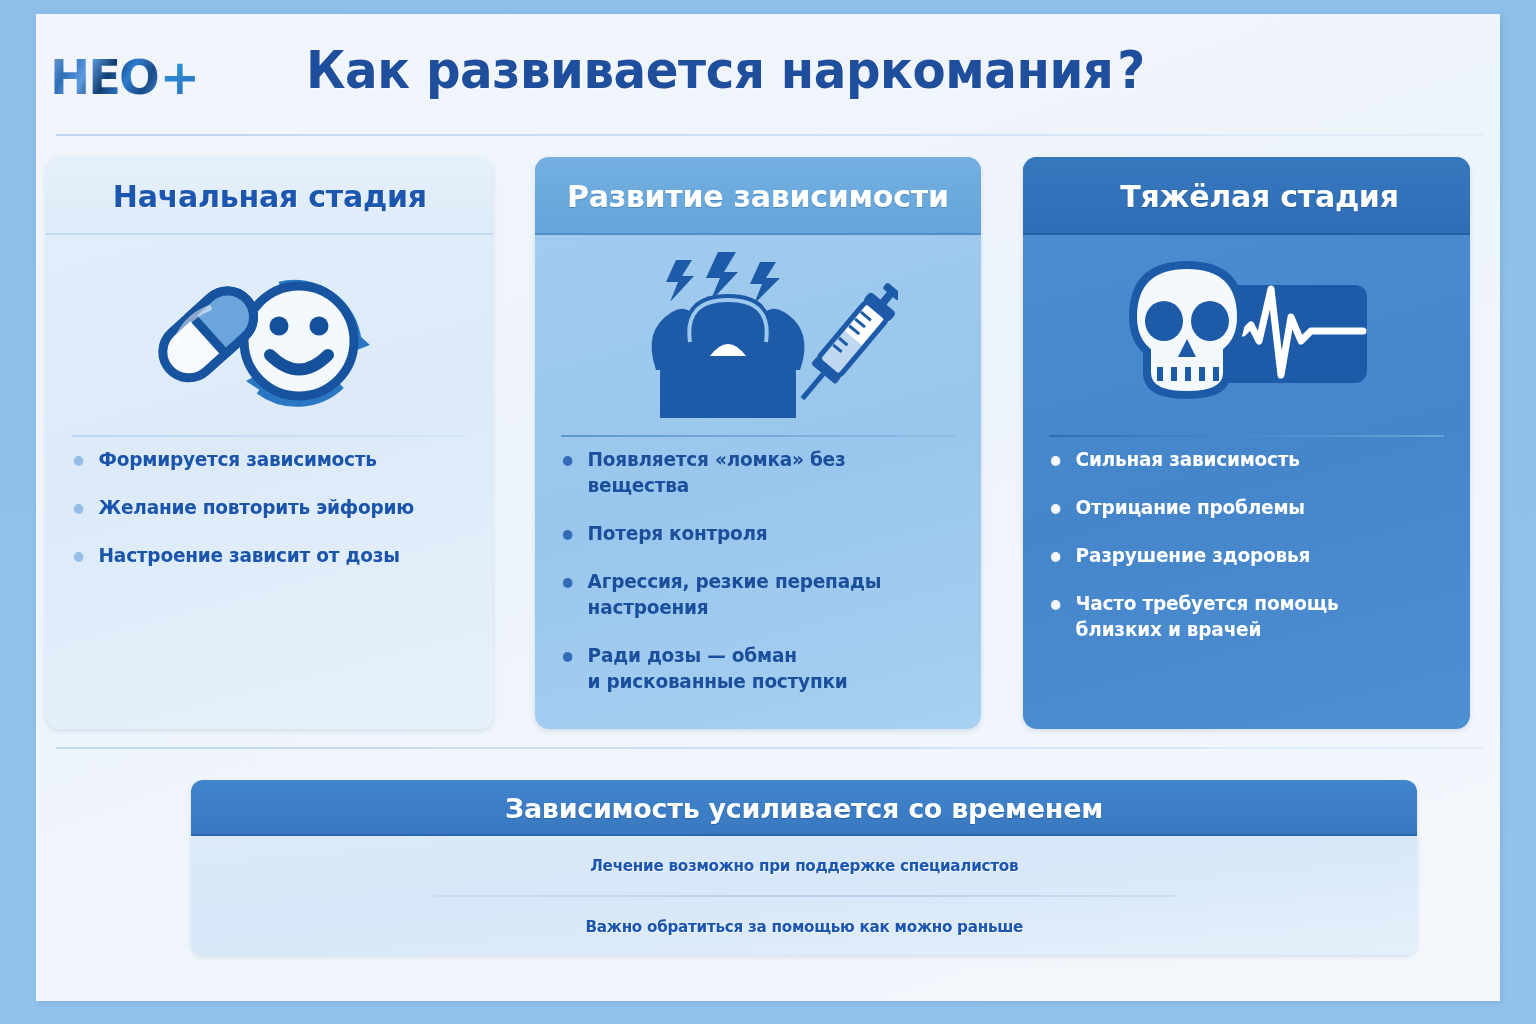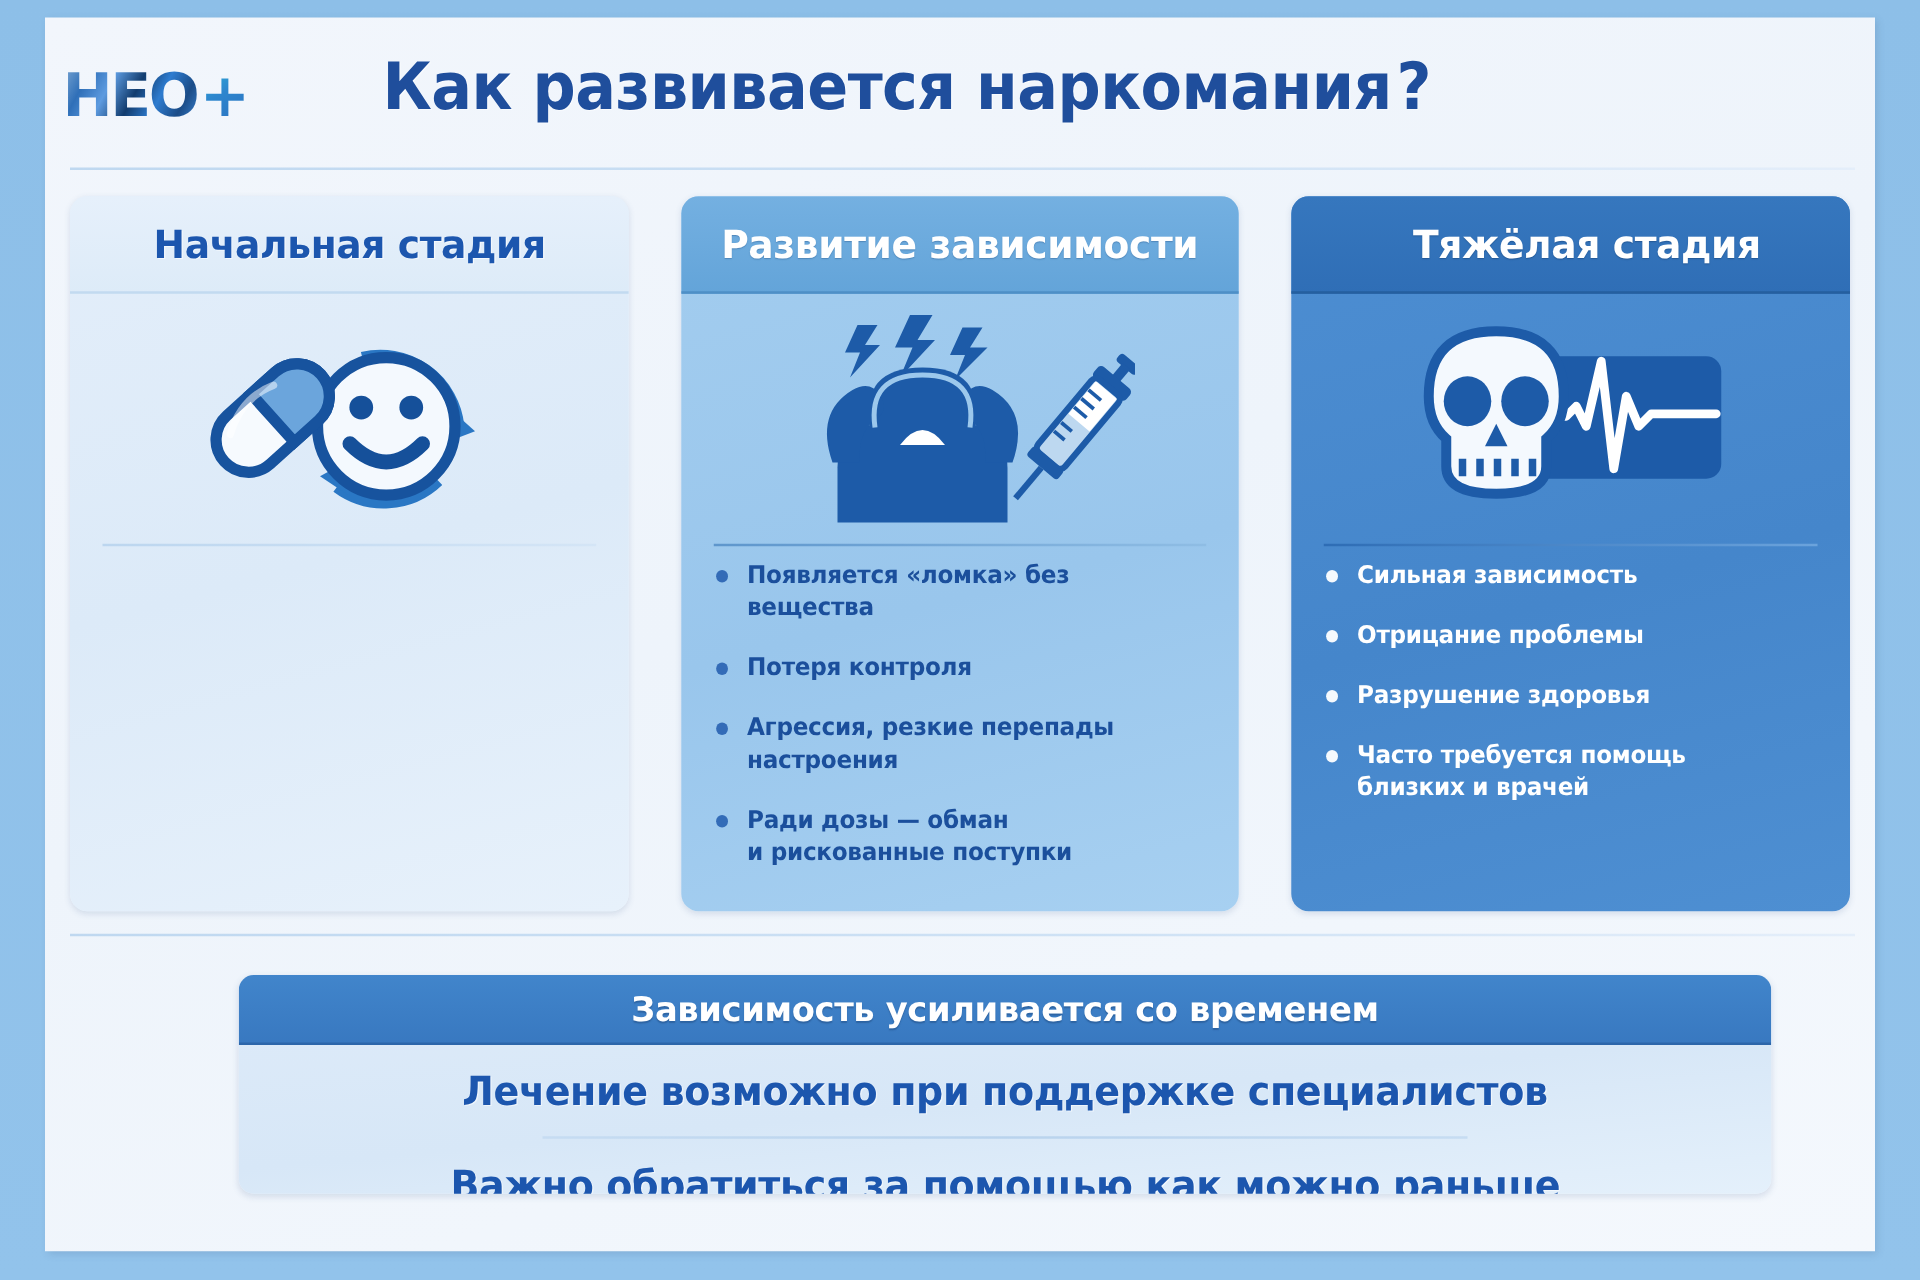--- a/index.html
+++ b/index.html
@@ -85,21 +85,21 @@
     position: absolute;
     height: 2px;
     background: linear-gradient(90deg, #BFD8F0 0%, #CFE2F5 60%, #E4EEFA 100%);
   }
   #rule-top   { left: 20px;  top: 120px; width: 1428px; }
   #rule-bot   { left: 20px;  top: 733px; width: 1428px; }
 
   
   #cards {
     position: absolute;
-    left: 20px; top: 143px;
+    left: 10px; top: 143px;
     width: 1424px; height: 572px;
     display: flex;
     gap: 42px;
   }
   .card {
     position: relative;
     width: 457px;
     border-radius: 14px;
     overflow: hidden;
     box-shadow: 0 2px 5px rgba(60,95,140,.16);
@@ -202,26 +202,26 @@
     background: linear-gradient(180deg, #4185CB 0%, #3878C0 100%);
     box-shadow: inset 0 -2px 0 #2C66AA;
     color: #FFFFFF;
     font-family: "DejaVu Sans", sans-serif;
     font-weight: bold;
     font-size: 27px;
     letter-spacing: -.3px;
     text-shadow: 0 1px 1px rgba(20,55,100,.35);
   }
   .footer-row {
-    height: 73px;
+    height: 59px;
     display: flex; align-items: center; justify-content: center;
     color: #1C56AE;
     font-family: "DejaVu Sans", sans-serif;
     font-weight: bold;
-    font-size: 32px;
+    font-size: 16px;
     letter-spacing: -.3px;
     text-shadow: 1px 1px 0 rgba(255,255,255,.55);
   }
   .footer-row .ft { transform: scaleX(.95); display: inline-block; }
   #footer-divider {
     margin: 0 auto;
     width: 740px; height: 2px;
     background: linear-gradient(90deg, #C6DCF2 0%, #B9D3ED 50%, #C6DCF2 100%);
   }
   .svgicon { display: block; }
@@ -267,20 +267,25 @@
 
               <g transform="rotate(-42 62 82)">
                 <rect x="12" y="57" width="104" height="52" rx="26" fill="#F6FAFE" stroke="#17539E" stroke-width="9"></rect>
                 <path d="M64 57 h26 a26 26 0 0 1 26 26 v0 a26 26 0 0 1 -26 26 h-26 z" fill="#6BA5DC"></path>
                 <path d="M64 57 h26 a26 26 0 0 1 26 26 v0 a26 26 0 0 1 -26 26 h-26 z" fill="none" stroke="#17539E" stroke-width="9"></path>
                 <path d="M30 70 q26 -16 52 -6" fill="none" stroke="#FFFFFF" stroke-opacity=".5" stroke-width="6" stroke-linecap="round"></path>
               </g>
             </svg>
           </div>
           <div class="icon-rule"></div>
+          <ul class="bullets">
+            <li>Формируется зависимость</li>
+            <li>Желание повторить эйфорию</li>
+            <li>Настроение зависит от дозы</li>
+          </ul>
         </div>
       </div>
 
       <div class="card" id="card-2">
         <div class="card-head">
           <span class="ht">Развитие зависимости</span>
         </div>
         <div class="card-body">
           <div class="icon-zone">
             <svg class="svgicon" width="280" height="170" viewBox="0 0 280 170" aria-hidden="true">

